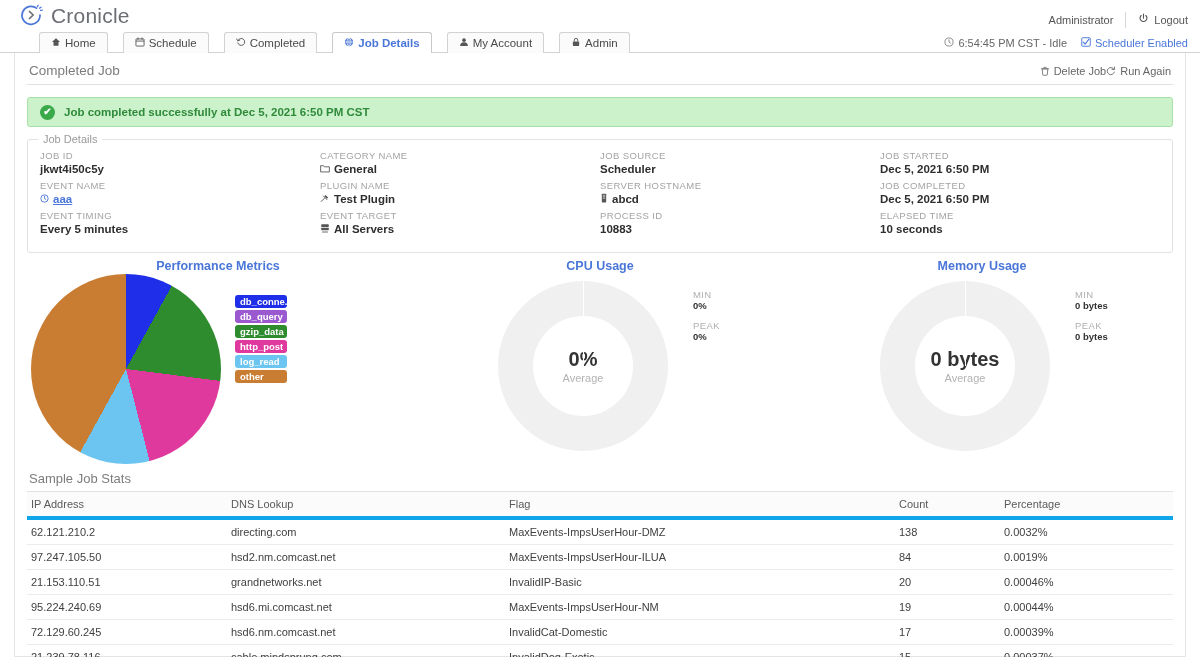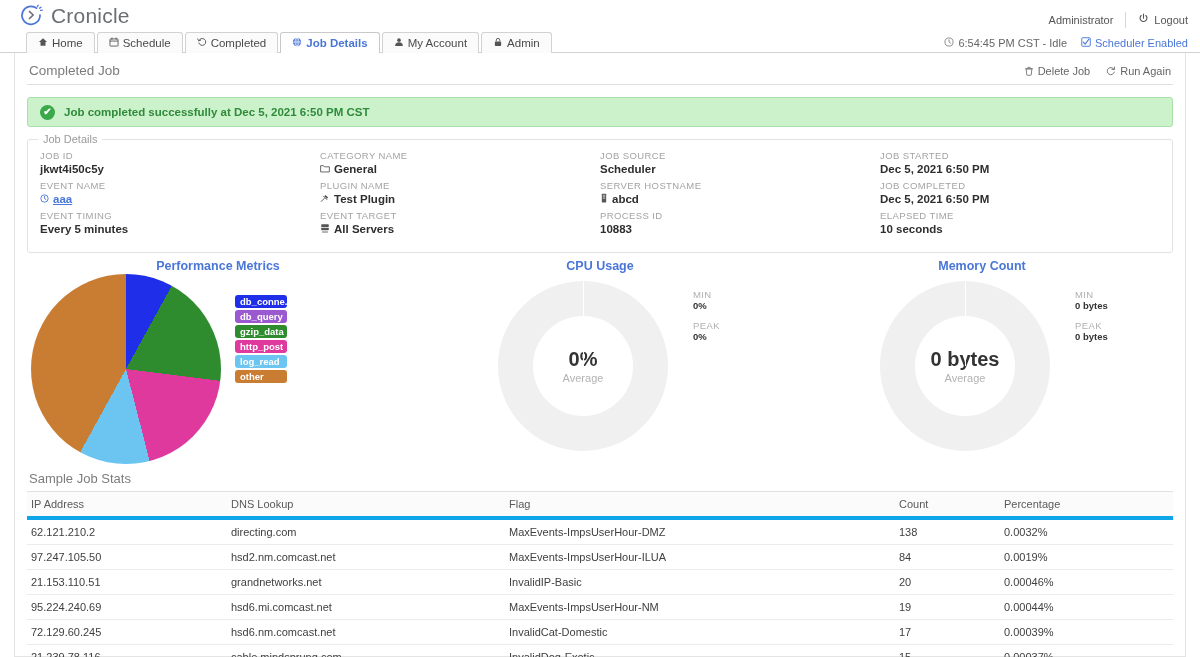--- a/index.html
+++ b/index.html
@@ -49,21 +49,21 @@
   }
   .tab {
     display: flex; align-items: center; gap: 4px;
     height: 21px; padding: 0 11px;
     font-size: 11.5px; color: #4a4a4a;
     border: 1px solid #d2d2d2;
     border-bottom: none;
     border-radius: 3px 3px 0 0;
     background: #fbfbfb;
     margin-right: 2px;
-    position: relative; top: 1px;
+    position: relative; top: 1px; margin-left: 13px;
   }
   .tab.active {
     background: #fff; color: #4a76d8; font-weight: bold;
     border-color: #c9c9c9;
     z-index: 2;
   }
   .tab.active::after {
     content: ""; position: absolute; left: 0; right: 0; bottom: -1px;
     height: 2px; background: #fff;
   }
@@ -82,21 +82,21 @@
     height: 604px;
     padding: 0 12px;
     background: #fff;
   }
   .subhead {
     display: flex; align-items: center; justify-content: space-between;
     border-bottom: 1px solid #e0e0e0;
     padding: 10px 2px 6px 2px;
   }
   .subhead-title { font-size: 13.5px; color: #7c7c7c; }
-  .subhead-actions { display: flex; gap: 16px; font-size: 11px; color: #666; }
+  .subhead-actions { display: flex; font-size: 11px; color: #666; }
   .subhead-actions span { display: inline-flex; align-items: center; gap: 4px; }
   
   .banner {
     margin: 12px 0 0 0;
     background: #ccf2cc;
     border: 1px solid #a8e0a8;
     border-radius: 3px;
     height: 30px;
     display: flex; align-items: center; gap: 9px;
     padding: 0 12px;
@@ -486,21 +486,21 @@
         <div class="minpeak">
           <div class="mp-label">MIN</div>
           <div class="mp-value">0%</div>
           <div class="mp-label">PEAK</div>
           <div class="mp-value">0%</div>
         </div>
       </div>
     </div>
 
     <div class="chart-cell">
-      <div class="chart-title">Memory Count</div>
+      <div class="chart-title">Memory Usage</div>
       <div class="donut-wrap">
         <div class="donut">
           <div class="donut-hole">
             <div class="donut-main">0 bytes</div>
             <div class="donut-sub">Average</div>
           </div>
         </div>
         <div class="minpeak">
           <div class="mp-label">MIN</div>
           <div class="mp-value">0 bytes</div>

